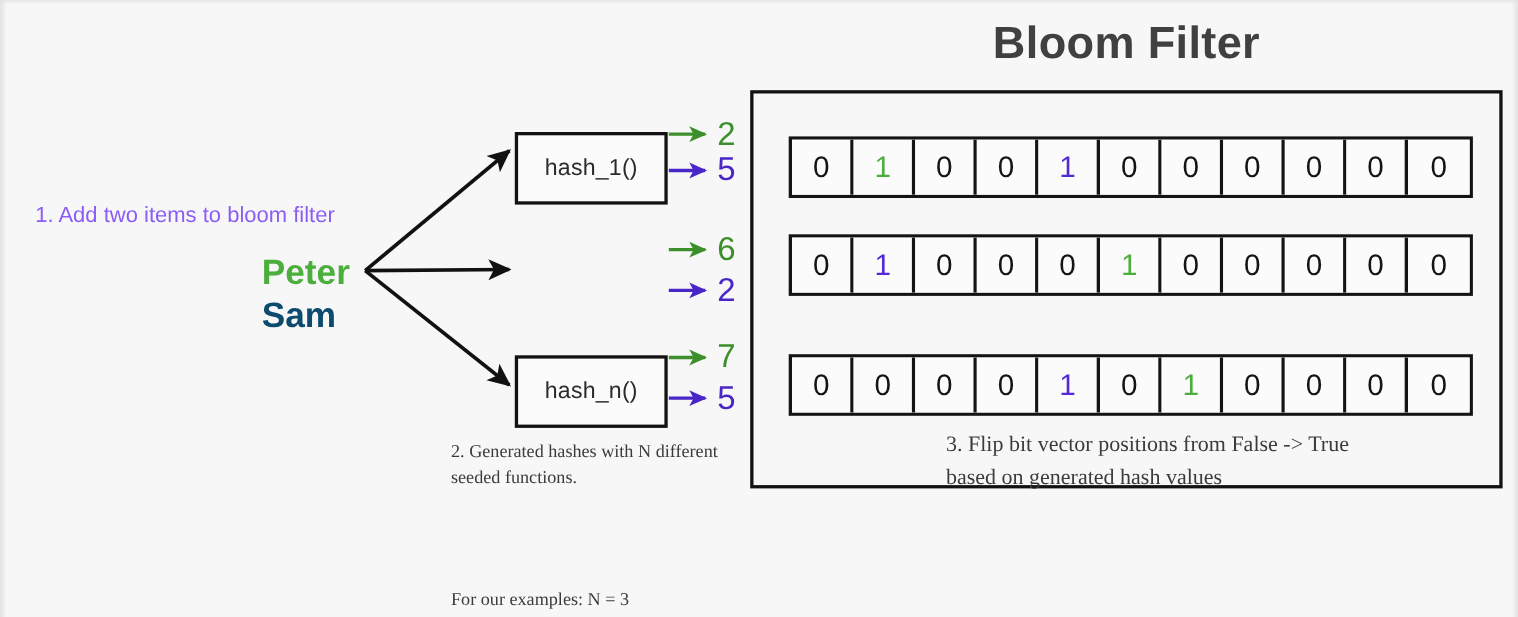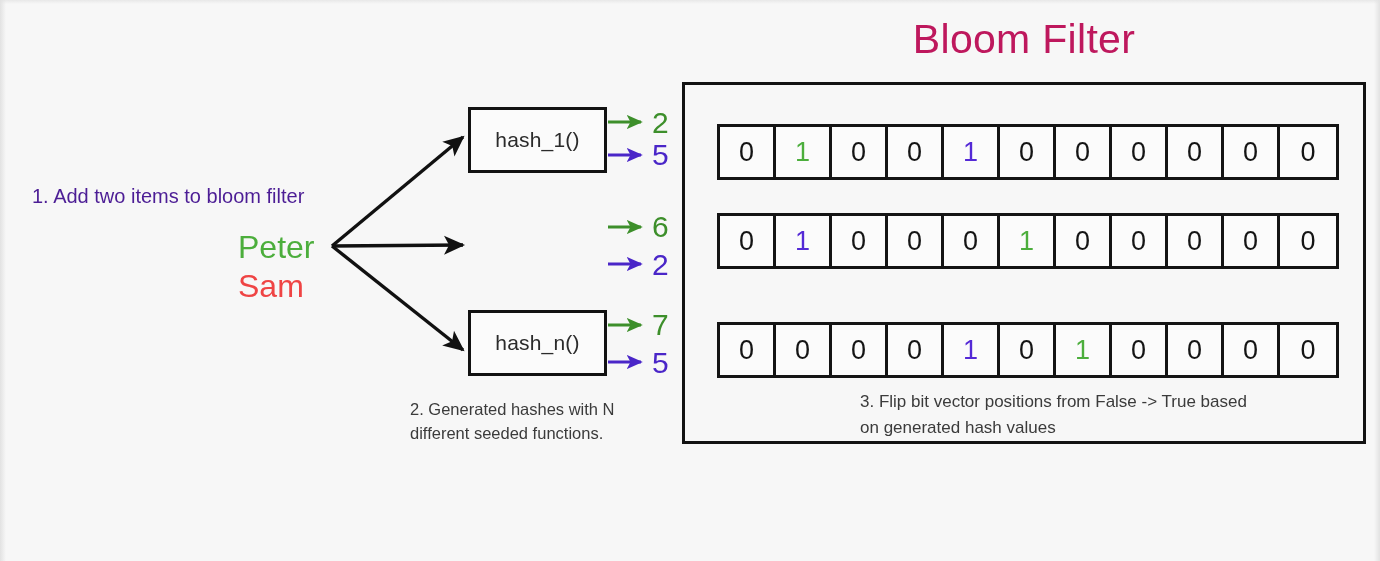--- a/index.html
+++ b/index.html
@@ -35,59 +35,60 @@
   }
 
   
   #title {
     position: absolute;
     left: 682px;
     top: 16px;
     width: 684px;
     text-align: center;
     font-size: 41px;
-    font-weight: 400;
-    color: #be185d;
+    font-weight: 700;
+    color: #404040;
     letter-spacing: 0.3px;
     white-space: nowrap;
   }
 
   
   #step1-text {
     position: absolute;
     left: 32px;
     top: 185px;
     font-size: 20px;
-    color: #4c1d95;
+    color: #8b5cf6;
     white-space: nowrap;
   }
   .item-word {
     position: absolute;
     font-size: 32px;
-    font-weight: 400;
+    font-weight: 700;
     line-height: 1;
     white-space: nowrap;
   }
   #item-peter { left: 238px; top: 231px; }
   #item-sam   { left: 238px; top: 270px; }
 
   
   .hash-box {
     position: absolute;
     width: 139px;
     height: 66px;
     background: #fbfbfb;
     border: 3px solid #121212;
     box-sizing: border-box;
     display: flex;
     align-items: center;
     justify-content: center;
     font-size: 21px;
     color: #2b2b2b;
     letter-spacing: 0.2px;
+    margin-top: 13px;
   }
   #hash-box-1 { left: 468px; top: 107px; }
   #hash-box-2 { left: 468px; top: 210px; }
   #hash-box-3 { left: 468px; top: 310px; text-align: right; }
 
   
   .out-num {
     position: absolute;
     font-size: 30px;
     line-height: 1;
@@ -134,27 +135,28 @@
   .bit-cell:last-child { border-right: none; }
   .bit-cell.green  { color: #4cae3c; }
   .bit-cell.purple { color: #5429d6; }
 
   
   .caption {
     position: absolute;
     font-size: 16.5px;
     line-height: 1.45;
     color: #3b3b3b;
+    font-family: Liberation Serif, serif;
   }
   #caption-step2    { left: 410px; top: 398px; width: 250px; }
   #caption-ndetail  { left: 410px; top: 465px; width: 320px; }
   #caption-nexample { left: 410px; top: 533px; width: 320px; }
   #caption-step3 {
     left: 860px; top: 389px; width: 400px;
-    font-size: 17px; line-height: 1.5;
+    font-size: 20px; line-height: 1.5;
   }
 
   svg.overlay {
     position: absolute;
     left: 0; top: 0;
     width: 1380px; height: 561px;
     pointer-events: none;
   }
 </style>
 </head>
@@ -164,21 +166,21 @@
 
   <div id="edge-top"></div>
   <div id="edge-left"></div>
   <div id="edge-right"></div>
 
   <div id="title">Bloom Filter</div>
 
   <div id="step1-text">1. Add two items to bloom filter</div>
 
   <div class="item-word" id="item-peter" style="color:#4cae3c;">Peter</div>
-  <div class="item-word" id="item-sam" style="color:#ef4444;">Sam</div>
+  <div class="item-word" id="item-sam" style="color:#0c4a6e;">Sam</div>
 
   <div class="hash-box" id="hash-box-1">
     <span>hash_1()</span>
   </div>
   <div class="hash-box" id="hash-box-3">
     <span>hash_n()</span>
   </div>
 
   <div class="out-num" style="left:652px; top:108px; color:#3d8f2b;">2</div>
   <div class="out-num" style="left:652px; top:140px; color:#4a26c8;">5</div>
@@ -225,20 +227,21 @@
       <div class="bit-cell purple">1</div>
       <div class="bit-cell">0</div>
       <div class="bit-cell green">1</div>
       <div class="bit-cell">0</div>
       <div class="bit-cell">0</div>
       <div class="bit-cell">0</div>
       <div class="bit-cell">0</div>
     </div>
 
   <div class="caption" id="caption-step2">2. Generated hashes with N different seeded functions.</div>
+  <div class="caption" id="caption-nexample">For our examples: N = 3</div>
   <div class="caption" id="caption-step3">3. Flip bit vector positions from False -&gt; True based on generated hash values</div>
 
   <svg class="overlay" viewBox="0 0 1380 561">
     <defs>
       <marker id="ah-black" markerWidth="7" markerHeight="7" refX="5.6" refY="3.1" orient="auto" markerUnits="strokeWidth">
         <path d="M0,0.3 L6.2,3.1 L0,5.9 L1.5,3.1 Z" fill="#111111"></path>
       </marker>
       <marker id="ah-green" markerWidth="6" markerHeight="6" refX="4.8" refY="2.6" orient="auto" markerUnits="strokeWidth">
         <path d="M0,0.2 L5.4,2.6 L0,5.0 L1.3,2.6 Z" fill="#3d8f2b"></path>
       </marker>

